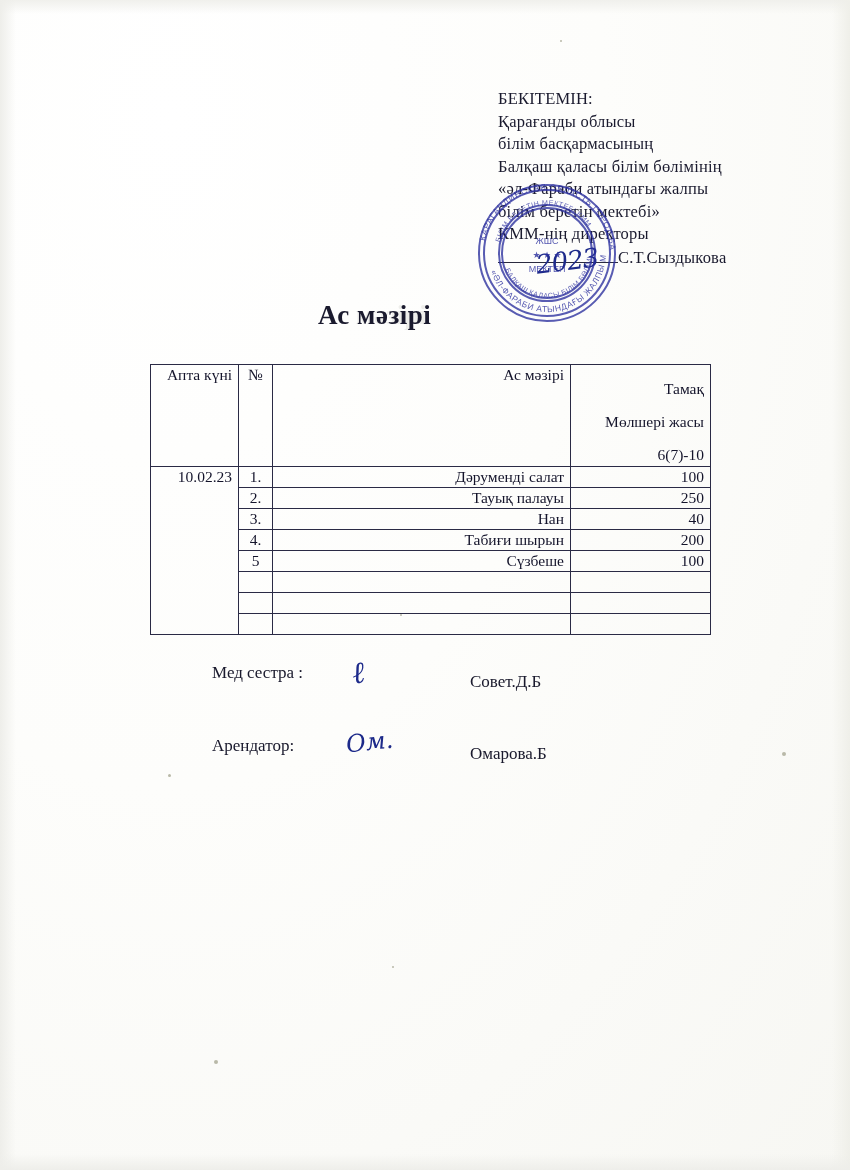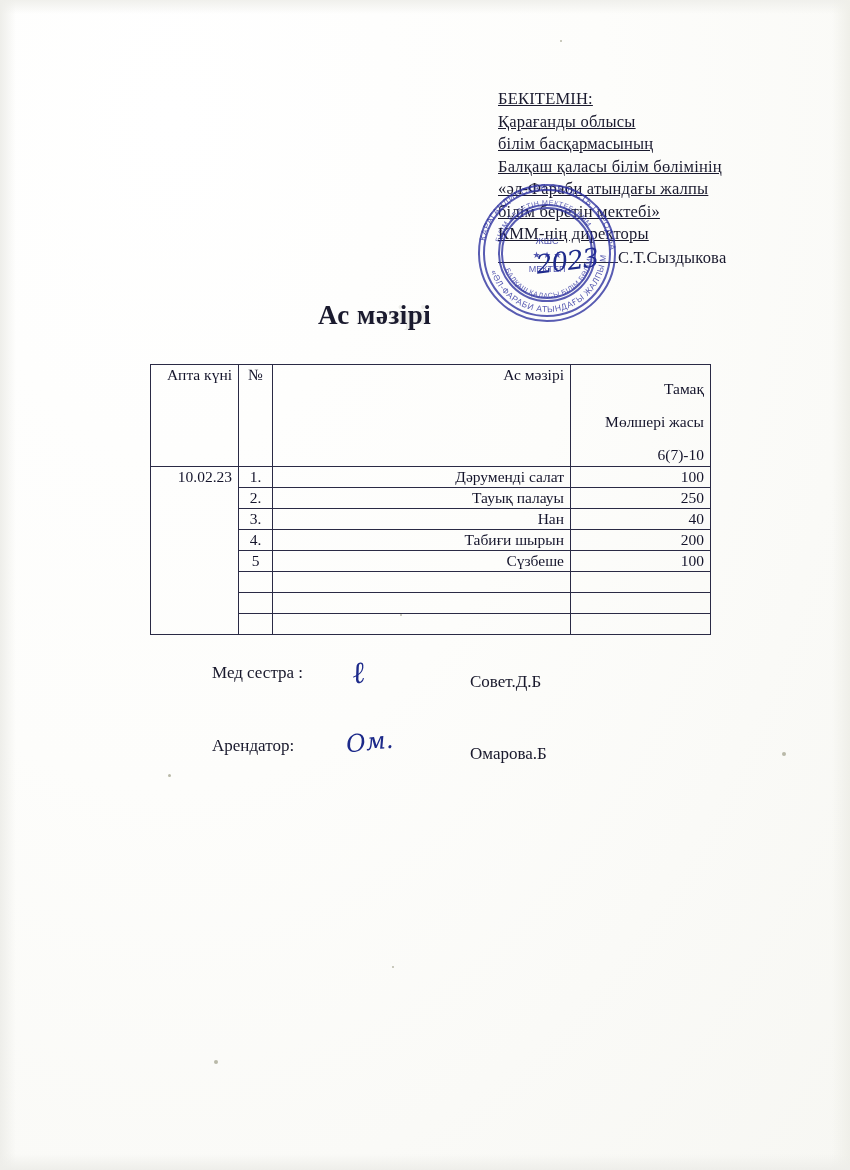--- a/index.html
+++ b/index.html
@@ -59,21 +59,20 @@
   }
 
   .header-block {
     position: absolute;
     left: 498px;
     top: 88px;
     width: 320px;
     font-size: 16.5px;
     line-height: 22.5px;
     letter-spacing: 0.2px;
-    text-decoration: underline;
   }
   .header-block div { white-space: nowrap; }
   .director-line {
     margin-top: 2px;
     height: 20px;
     position: relative;
   }
   .director-underline {
     position: absolute;
     left: 0;

